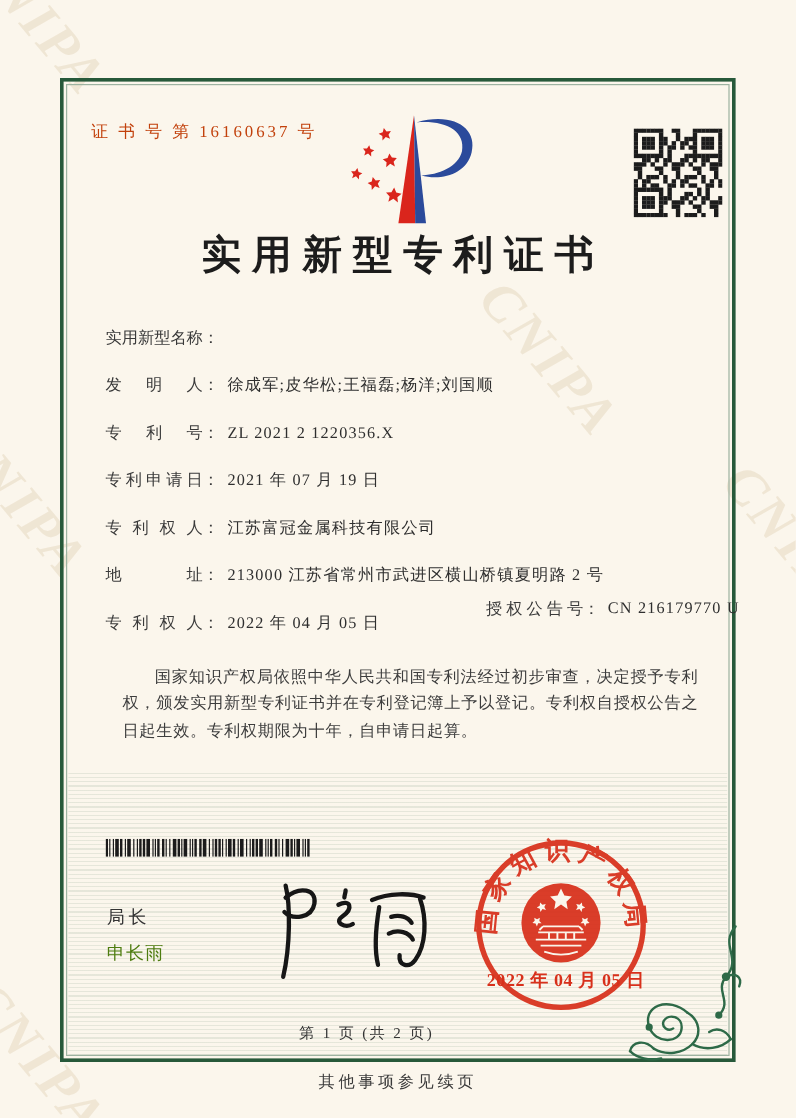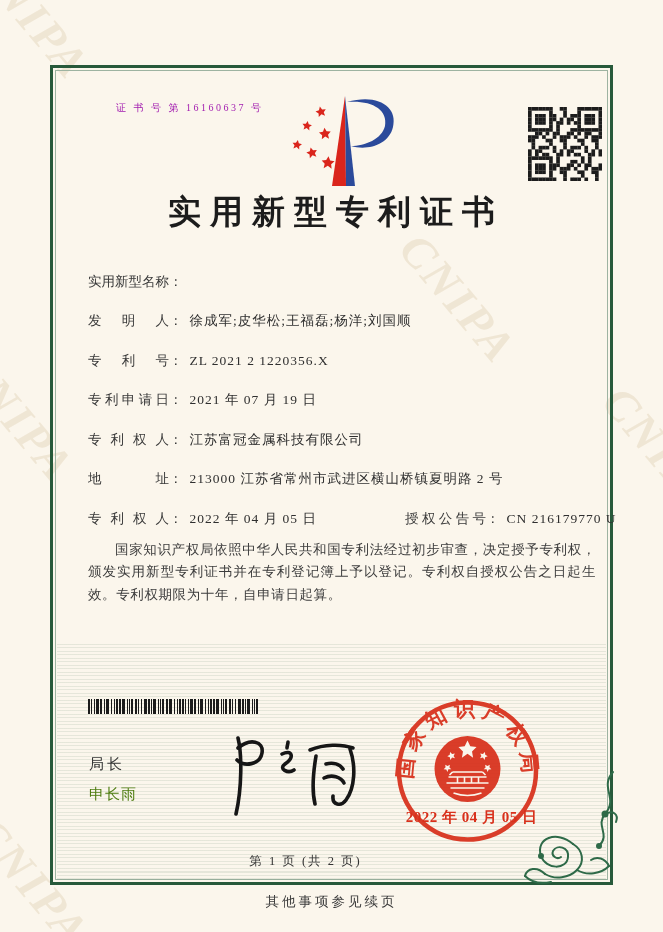--- a/index.html
+++ b/index.html
@@ -18,38 +18,38 @@
     position:absolute;left:50px;top:65px;width:557px;height:814px;
     border:3px solid var(--border-green,#27593a);
   }
   .frame-inner{position:absolute;inset:2px;border:1px solid #9db3a1;}
   .band{
     position:absolute;left:57px;top:644px;width:549px;height:238px;
     background:repeating-linear-gradient(180deg,
       rgba(124,152,128,.17) 0px, rgba(124,152,128,.17) 1px,
       transparent 1px, transparent 3.5px);
   }
-  .cert-no{position:absolute;left:76px;top:101px;font-size:10px;letter-spacing:2.5px;color:#a21caf;margin-left:40px;}
+  .cert-no{position:absolute;left:76px;top:101px;font-size:14px;letter-spacing:2.5px;color:#c2410c;}
   .logo{position:absolute;left:285px;top:93px;}
   .qr{position:absolute;left:528px;top:107px;}
   .title{
     position:absolute;left:0;top:190px;width:663px;text-align:center;
     font-size:33px;font-weight:bold;letter-spacing:9px;text-indent:9px;color:#1c1c1c;font-family:Liberation Serif, serif;
   }
   .fields{position:absolute;left:88px;top:262px;width:520px;}
   .frow{position:relative;height:39.5px;display:flex;align-items:center;font-size:13.5px;}
   .flabel{display:inline-block;width:81px;text-align:justify;text-align-last:justify;color:#3a3a3a;flex:none;}
   .fcolon{margin-right:7px;flex:none;}
   .fvalue{letter-spacing:1px;color:#2f2f2f;white-space:nowrap;}
-  .fpair2{position:absolute;left:317px;top:0;height:100%;display:flex;align-items:center;}
+  .fpair2{position:absolute;left:317px;top:0;height:100%;display:flex;align-items:flex-start;}
   .paras{
     position:absolute;left:88px;top:539px;width:508px;
     font-size:13.5px;line-height:22.4px;letter-spacing:.6px;color:#3d3d3d;text-align:justify;
   }
-  .paras p{margin:0;text-indent:2em;}
+  .paras p{margin:14px;text-indent:2em;}
   .barcode{position:absolute;left:88px;top:699px;}
   .director-label{position:absolute;left:89px;top:755px;font-size:15px;letter-spacing:3px;color:#333;}
   .director-name{position:absolute;left:89px;top:785px;font-size:15px;letter-spacing:1px;color:#4d7c0f;text-align:right;}
   .signature{position:absolute;left:196px;top:732px;}
   .seal{position:absolute;left:394px;top:697px;}
   .seal-date{
     position:absolute;left:398px;top:808px;width:147px;text-align:center;
     font-size:15px;font-weight:bold;color:var(--seal-red,#d8301b);letter-spacing:.5px;
   }
   .page-info{position:absolute;left:0;top:853px;width:611px;text-align:center;font-size:12.5px;letter-spacing:2px;color:#333;}

